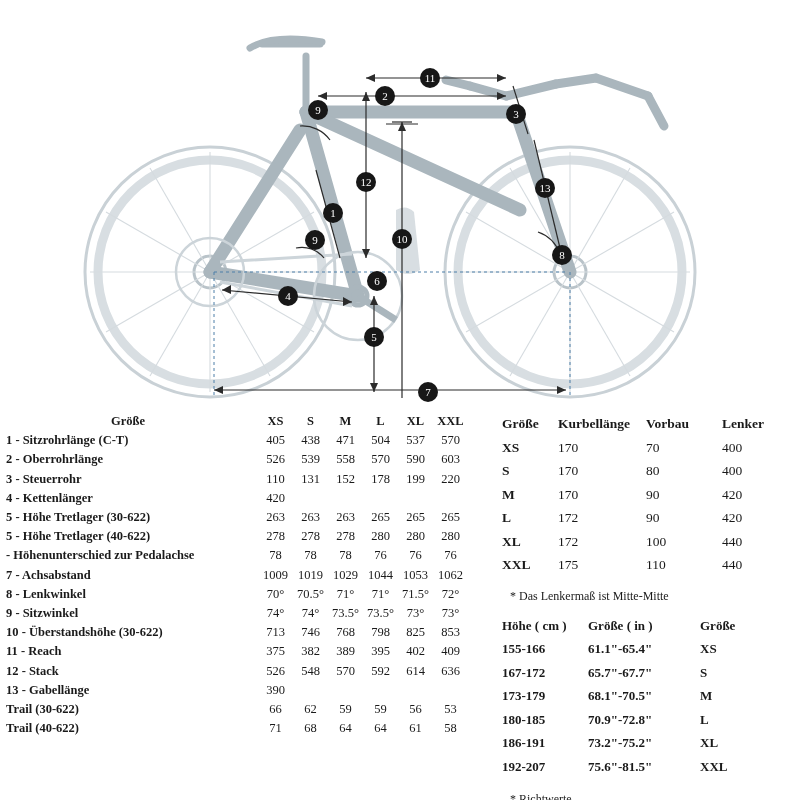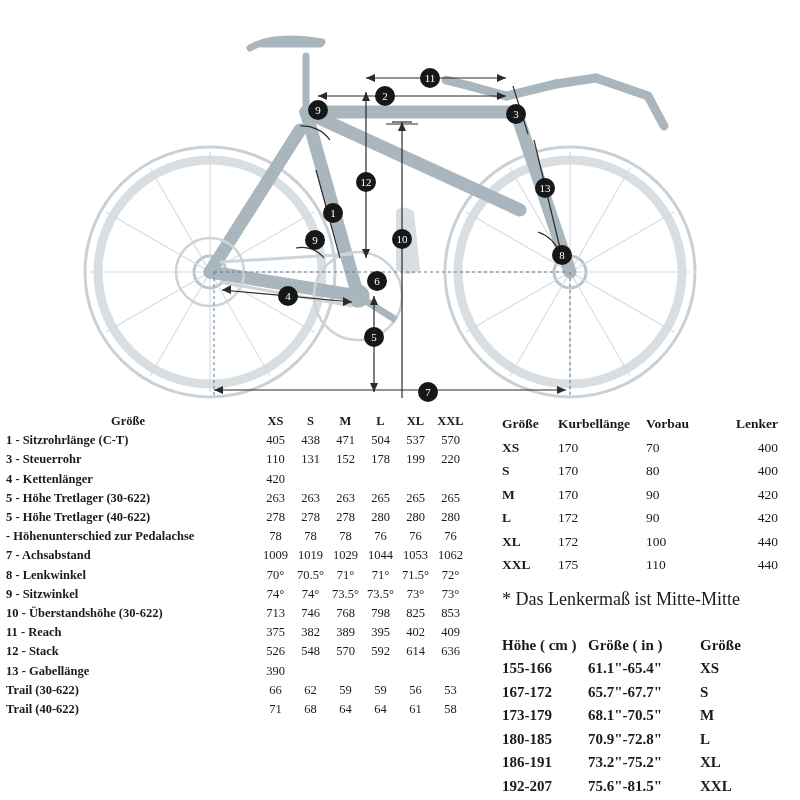--- a/index.html
+++ b/index.html
@@ -42,28 +42,28 @@
   table.geo td.val { text-align: center; width: 35px; }
   table.geo tr.head td { font-weight: bold; }
   table.geo tr.head td.lbl { text-align: center; padding-right: 8px; }
 
   
   table.comp { font-size: 13.5px; }
   table.comp td { padding: 0 0 0 0; line-height: 23.5px; white-space: nowrap; }
   table.comp td.sz { font-weight: bold; width: 48px; }
   table.comp td.c1 { width: 90px; padding-left: 8px; margin-left: 44px; }
   table.comp td.c2 { width: 78px; padding-left: 6px; }
-  table.comp td.c3 { width: 60px; padding-left: 4px; text-align: right; }
+  table.comp td.c3 { width: 60px; padding-left: 4px; }
   table.comp tr.head td { font-weight: bold; }
   table.comp tr.head td.sz { font-weight: bold; }
 
-  .note { font-size: 18px; margin: 12px 0 0 0; }
+  .note { font-size: 12px; margin: 12px 0 0 8px; }
   .note.second { margin-top: 14px; }
 
-  table.size { font-size: 15px; margin-top: 24px; }
+  table.size { font-size: 13px; margin-top: 10px; }
   table.size td { line-height: 23.5px; white-space: nowrap; padding: 0; font-weight: bold; }
   table.size td.cm { width: 86px; }
   table.size td.inch { width: 112px; }
   table.size td.sz2 { width: 60px; }
   table.size tr.head td { font-weight: bold; }
 </style>
 </head>
 <body>
 
 <div id="diagram">
@@ -269,20 +269,29 @@
           <tr>
             <td class="lbl">1 - Sitzrohrlänge (C-T)</td>
             <td class="val">405</td>
             <td class="val">438</td>
             <td class="val">471</td>
             <td class="val">504</td>
             <td class="val">537</td>
             <td class="val">570</td>
           </tr>
           <tr>
+            <td class="lbl">2 - Oberrohrlänge</td>
+            <td class="val">526</td>
+            <td class="val">539</td>
+            <td class="val">558</td>
+            <td class="val">570</td>
+            <td class="val">590</td>
+            <td class="val">603</td>
+          </tr>
+          <tr>
             <td class="lbl">3 - Steuerrohr</td>
             <td class="val">110</td>
             <td class="val">131</td>
             <td class="val">152</td>
             <td class="val">178</td>
             <td class="val">199</td>
             <td class="val">220</td>
           </tr>
           <tr>
             <td class="lbl">4 - Kettenlänger</td>

